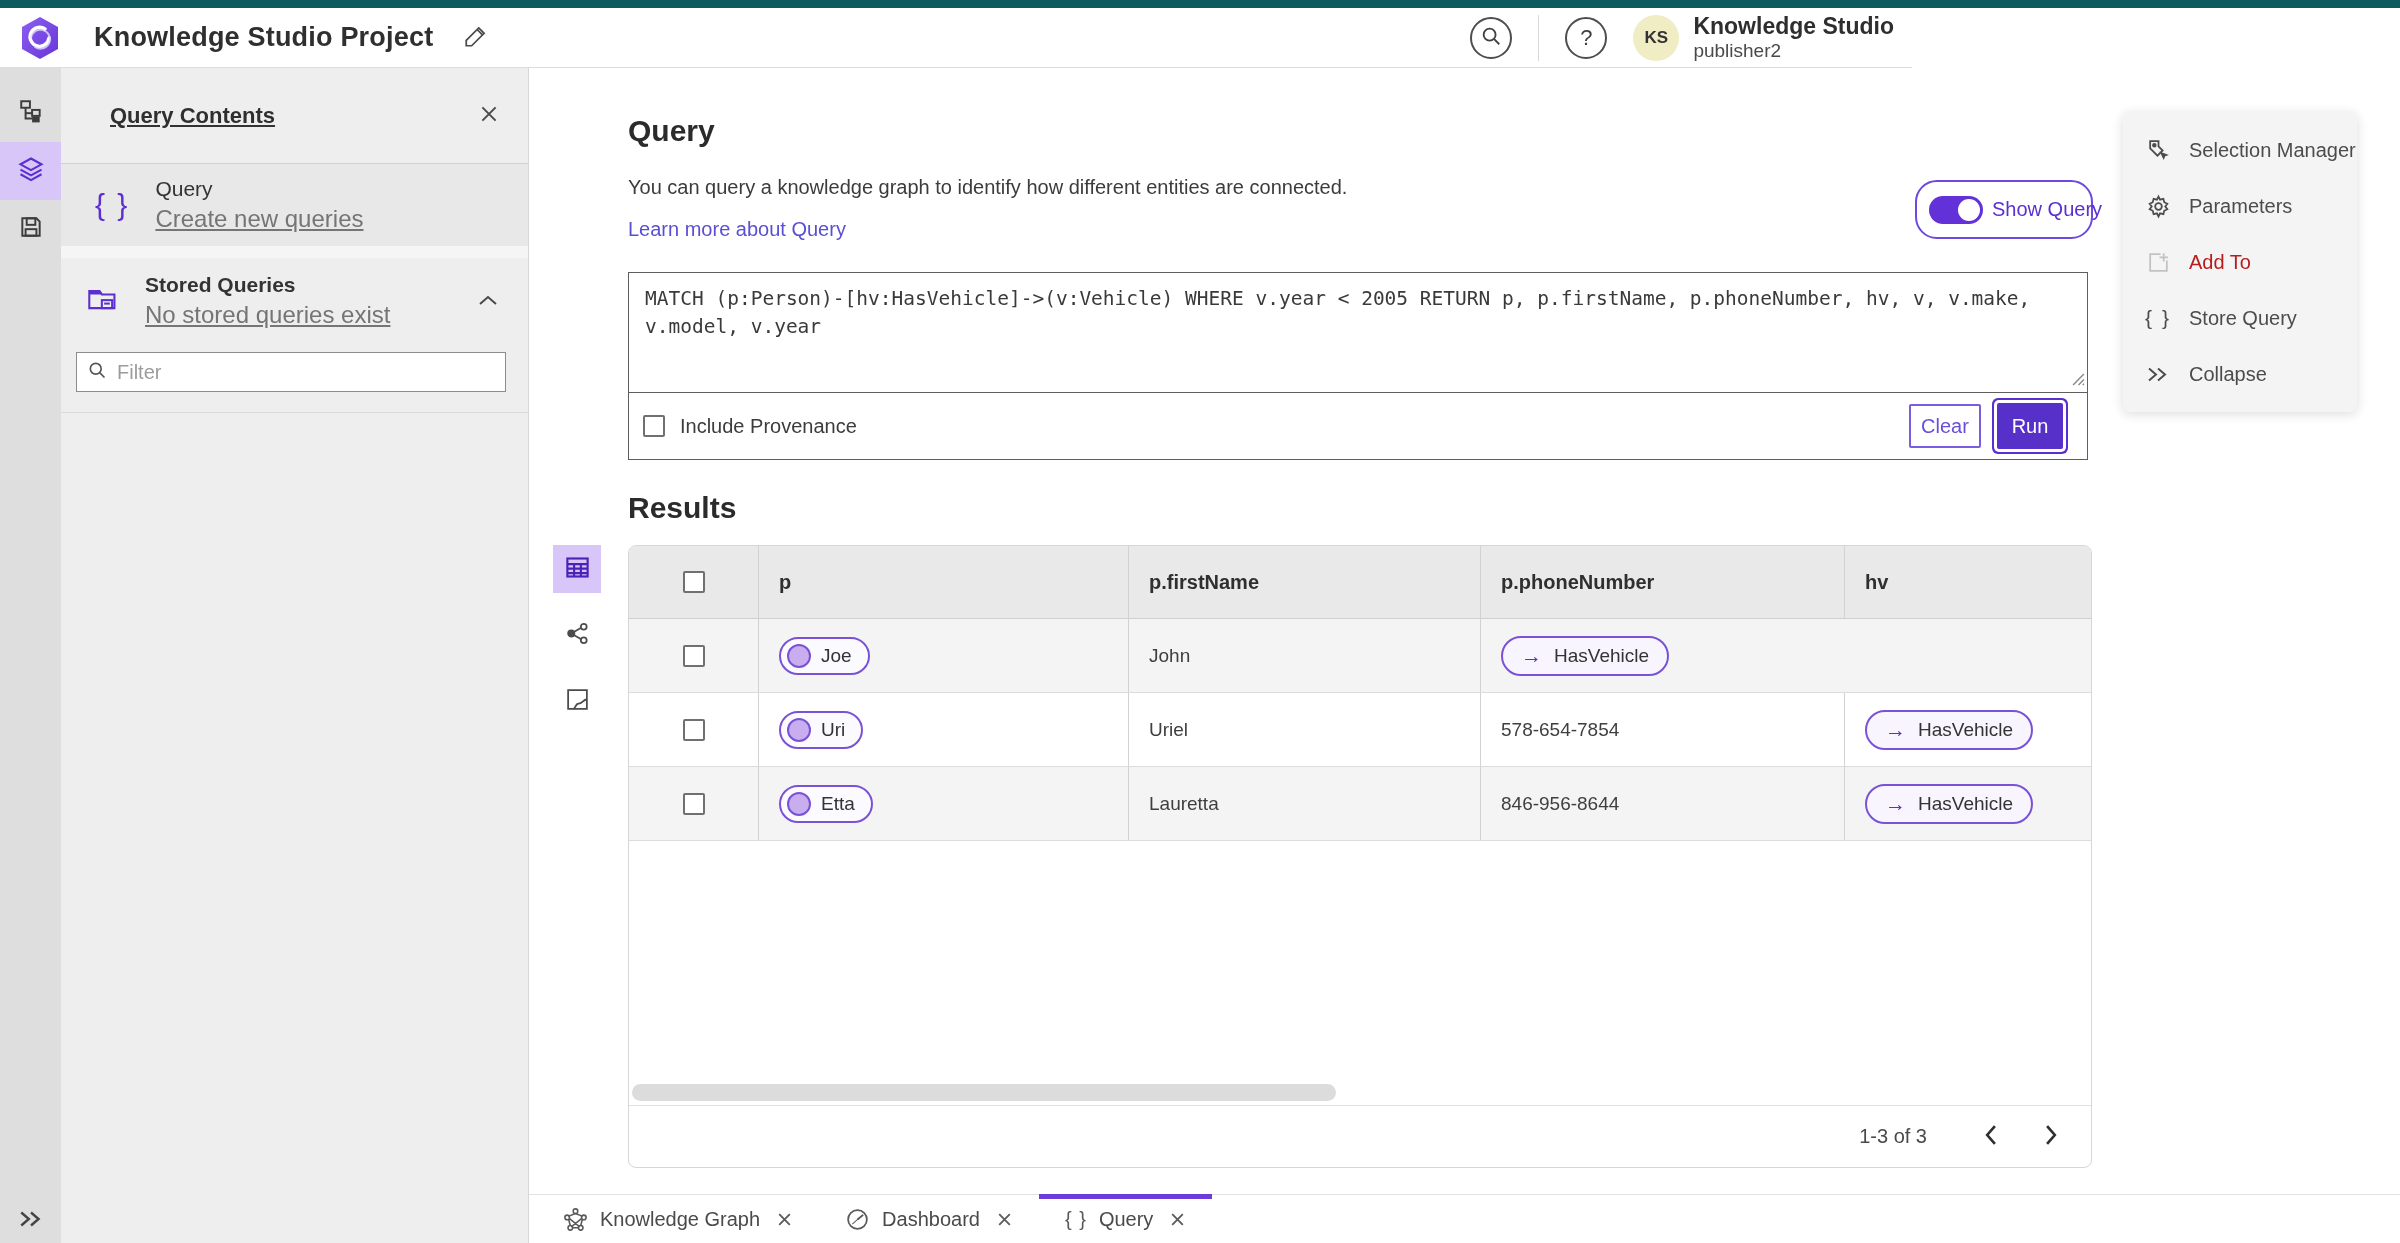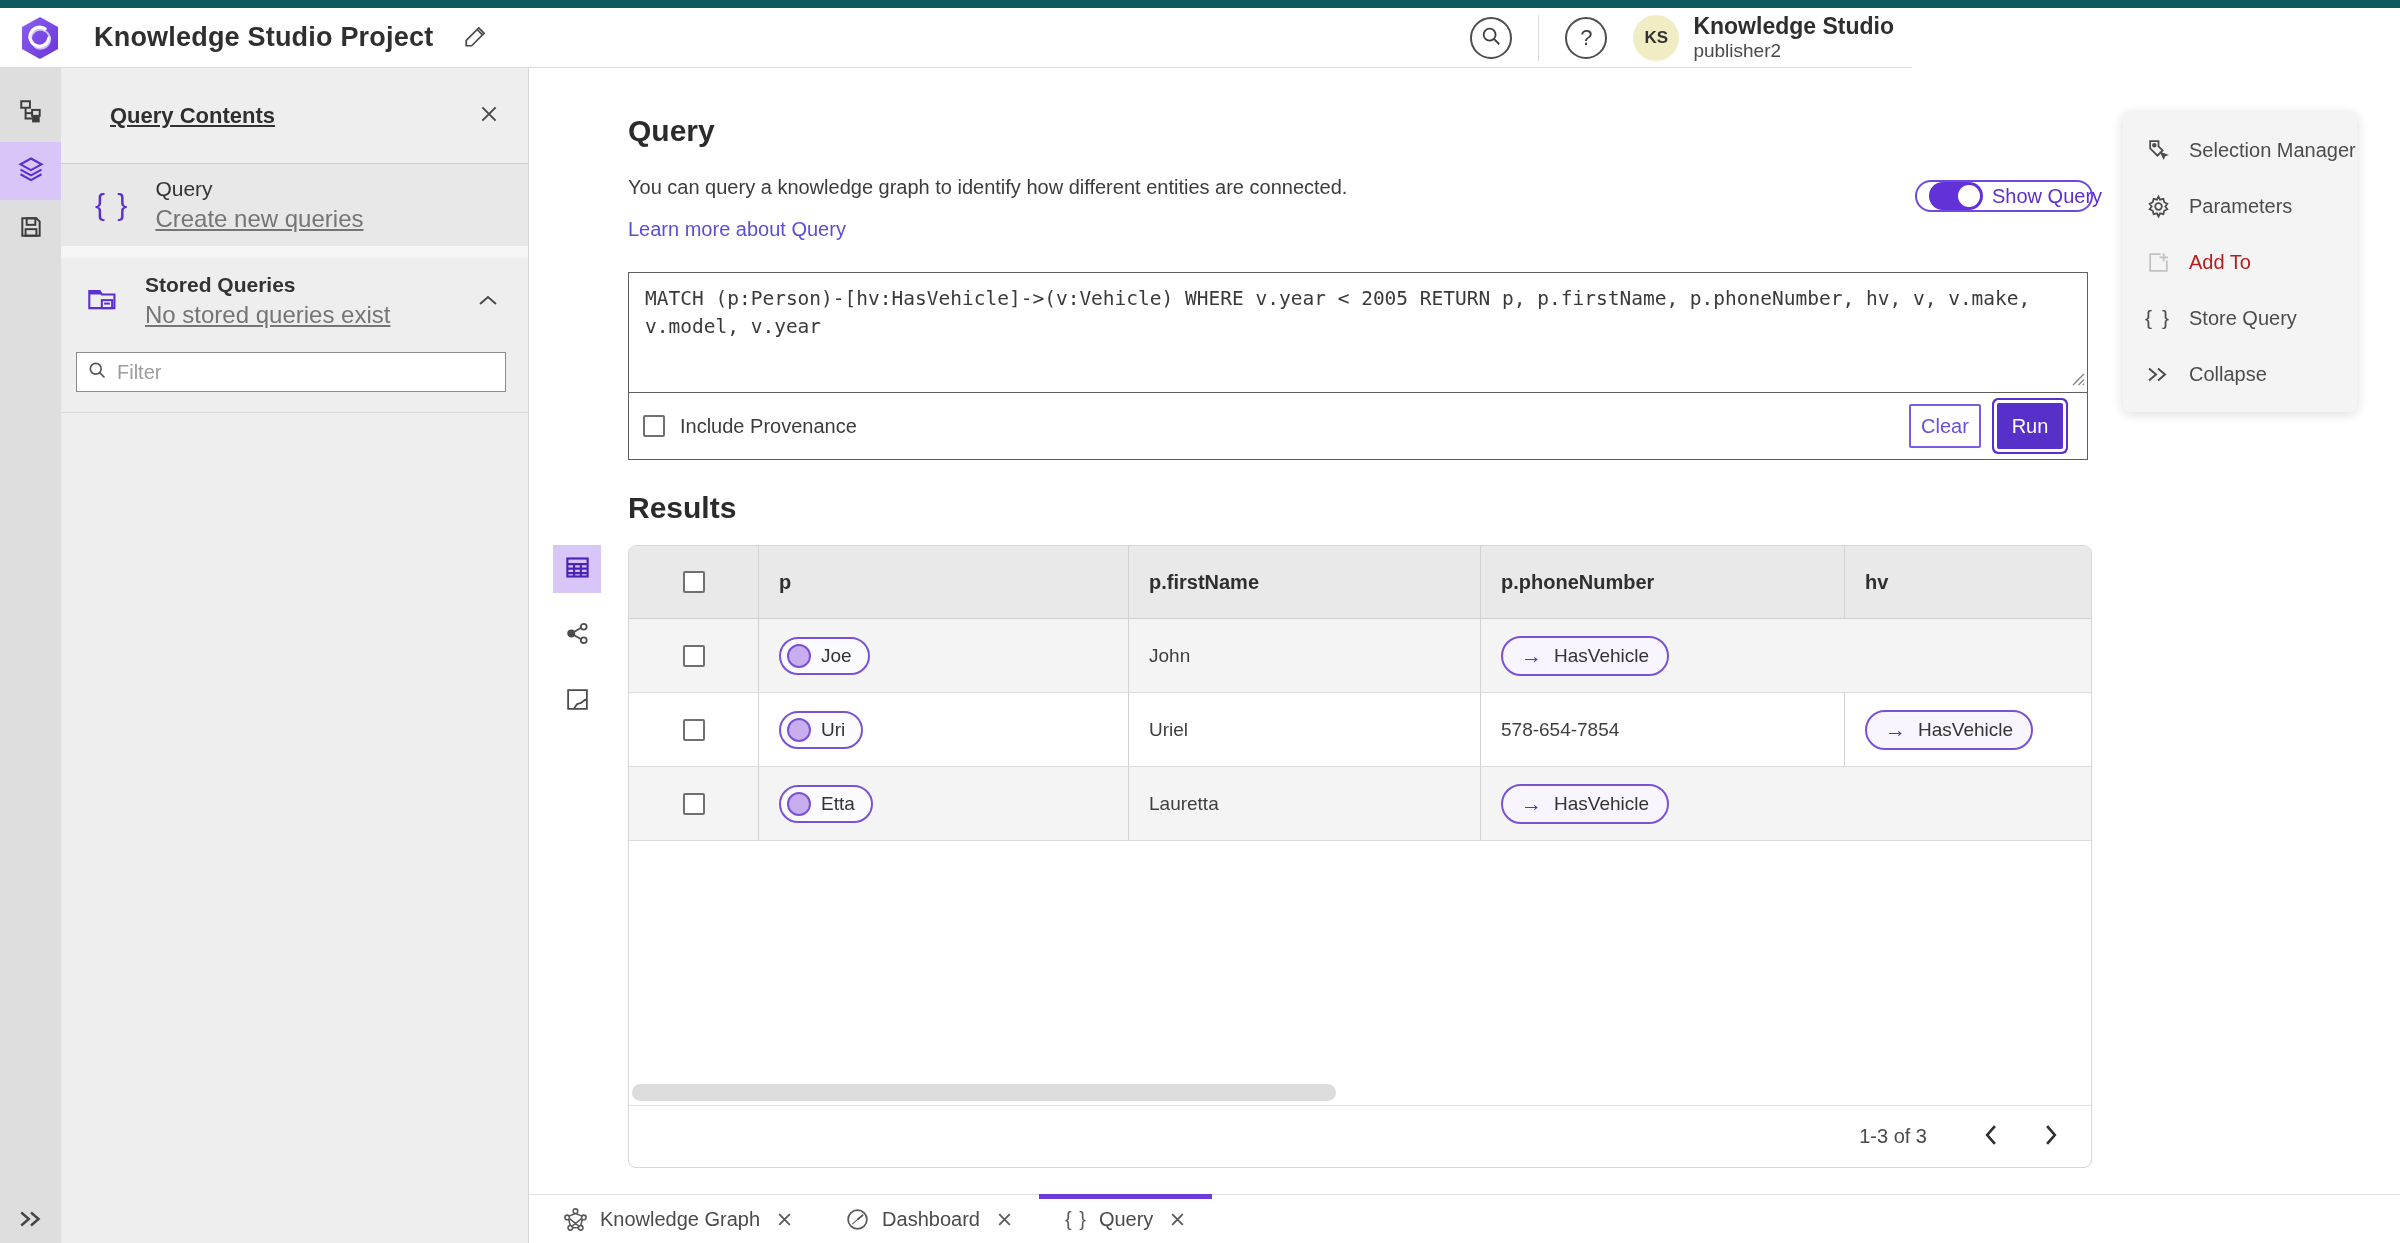--- a/index.html
+++ b/index.html
@@ -55,21 +55,21 @@
   .filter-box input::placeholder { color:#9c9c9c; }
   .panel-divider { border-bottom:1px solid #dadada; }
 
   
   .main { position:absolute; left:529px; top:68px; width:1871px; height:1175px; background:#fff; }
   .h1 { position:absolute; left:99px; font-size:30px; font-weight:700; color:#2b2b2b; }
   .q-head { top:46px; }
   .q-desc { position:absolute; left:99px; top:108px; font-size:20px; color:#3c3c3c; }
   .q-link { position:absolute; left:99px; top:150px; font-size:20px; color:#5a4fd2; text-decoration:none; cursor:pointer; }
 
-  .toggle-pill { position:absolute; left:1386px; top:112px; width:178px; height:32px; border:2px solid #6e48e0;
+  .toggle-pill { position:absolute; left:1386px; top:112px; width:178px; height:59px; border:2px solid #6e48e0;
                  border-radius:22px; background:#fff; display:flex; align-items:center; padding:0 12px; gap:9px; cursor:pointer;text-align:right; }
   .switch { width:54px; height:28px; background:#6231d8; border-radius:14px; position:relative; flex:0 0 auto; }
   .switch .knob { position:absolute; right:3px; top:3px; width:22px; height:22px; border-radius:50%; background:#fff; }
   .toggle-label { font-size:20px; color:#5b2fd0; font-weight:500; white-space:nowrap; }
 
   .qbox { position:absolute; left:99px; top:204px; width:1460px; border:1px solid #5f5f5f; background:#fff; }
   .qtext-wrap { position:relative; height:120px; border-bottom:1px solid #5f5f5f; }
   .qtext { width:100%; height:100%; border:none; outline:none; resize:none; padding:12px 16px;
            font-family:"DejaVu Sans Mono", monospace; font-size:19.5px; line-height:1.45; color:#3a3a3a; background:#fff; }
   .resize-handle { position:absolute; right:2px; bottom:2px; color:#8a8a8a; }
@@ -406,20 +406,21 @@
       <div class="col col-cb">
           <span class="checkbox"></span>
         </div>
       <div class="col col-p">
         <span class="entity-pill">
           <span class="entity-dot"></span>
           <span class="entity-label">Etta</span>
         </span>
       </div>
       <div class="col col-fn cell-text">Lauretta</div>
+      <div class="col col-ph cell-text">846-956-8644</div>
       <div class="col col-hv">
         <span class="rel-pill">
           <span class="rel-arrow">→</span>
           <span class="rel-label">HasVehicle</span>
         </span>
       </div>
     </div>
 
     <div class="t-filler"></div>
     <div class="hscroll">

